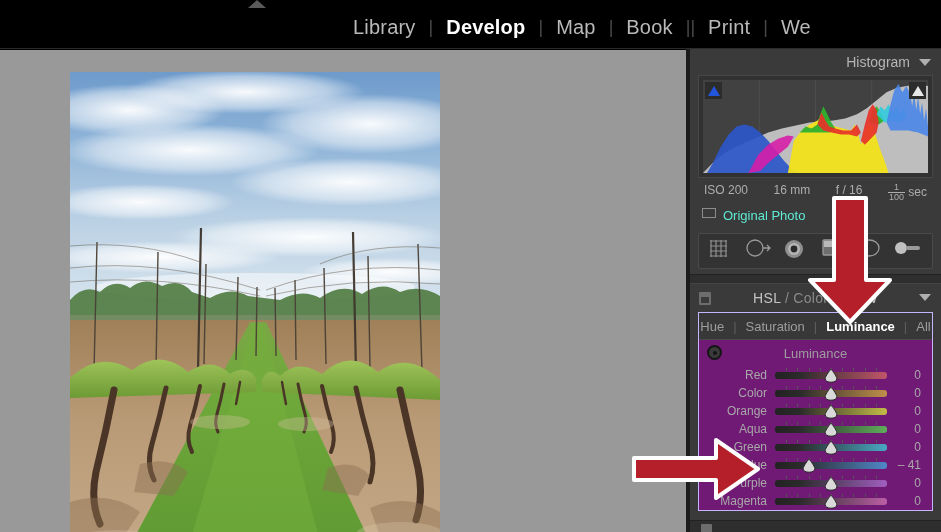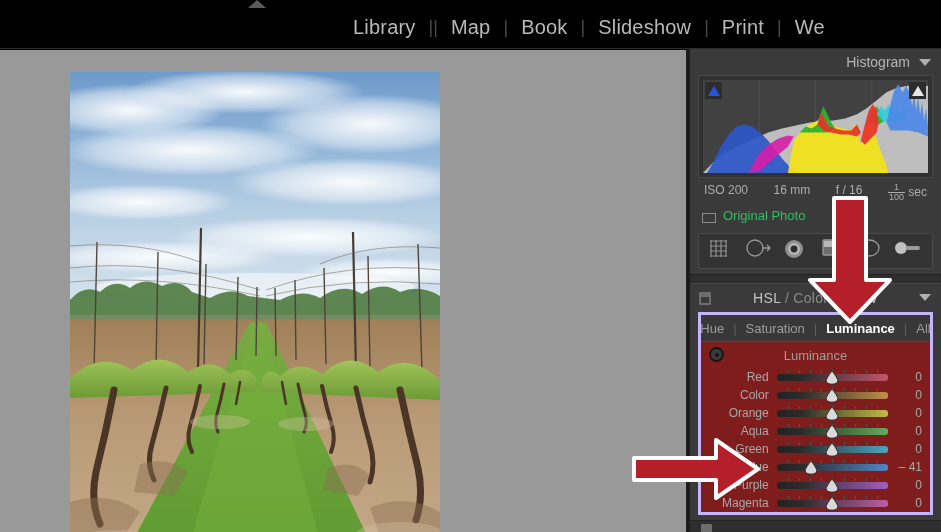--- a/index.html
+++ b/index.html
@@ -102,24 +102,24 @@
     display: flex; justify-content: space-between;
     margin: 5px 14px 0 14px;
     color: #adadad; font-size: 12px;
   }
   #exif-row span { white-space: nowrap; }
   .frac { display: inline-block; vertical-align: middle; font-size: 9px; line-height: 1; text-align: center; }
   .frac .num { display: block; border-bottom: 1px solid #adadad; padding: 0 1px; }
   .frac .den { display: block; padding: 0 1px; }
 
   #orig-photo-row {
-    display: flex; align-items: flex-end;
+    display: flex; align-items: flex-start;
     margin: 6px 12px 0 12px;
     padding-bottom: 6px;
-    color: #22c55e; font-size: 13px;
+    color: #5eead4; font-size: 13px;
   }
   #orig-rect {
     width: 14px; height: 10px;
     border: 1px solid #8c8c8c;
     margin-right: 7px;
   }
 
   
   #toolstrip {
     position: relative;
@@ -164,22 +164,22 @@
   #hsl-caret {
     position: absolute; right: 10px; top: 10px;
     width: 0; height: 0;
     border-left: 6px solid transparent;
     border-right: 6px solid transparent;
     border-top: 7px solid #b0b0b0;
   }
 
   #hsl-body {
     margin: 0 8px;
-    background: #7f1d1d;
-    border: 3px solid #c4b5fd;
+    background: #701a75;
+    border: 1px solid #c4b5fd;
   }
   #hsl-tabs {
     display: flex; align-items: center; justify-content: center;
     height: 27px;
     background: #383838;
     border-bottom: 1px solid #4a4a4a;
     font-size: 13px;
   }
   .hsl-tab { color: #9d9d9d; padding: 0 9px; }
   .hsl-tab.active { color: #ffffff; font-weight: bold; }
@@ -250,26 +250,26 @@
 </head>
 <body>
 
 <div id="app">
 
   <div id="topbar">
     <div id="collapse-arrow"></div>
     <div id="module-nav">
       <span class="module-item">Library</span>
       <span class="module-sep">|</span>
+      <span class="module-item active">Develop</span>
       <span class="module-sep">|</span>
       <span class="module-item">Map</span>
       <span class="module-sep">|</span>
       <span class="module-item">Book</span>
       <span class="module-sep">|</span>
-      <span class="module-item">Slideshow</span>
       <span class="module-sep">|</span>
       <span class="module-item">Print</span>
       <span class="module-sep">|</span>
       <span class="module-item">We</span>
     </div>
   </div>
 
   <div id="workarea">
     <div id="photo-frame">
       <svg id="photo" viewBox="0 0 370 470" preserveAspectRatio="none">

